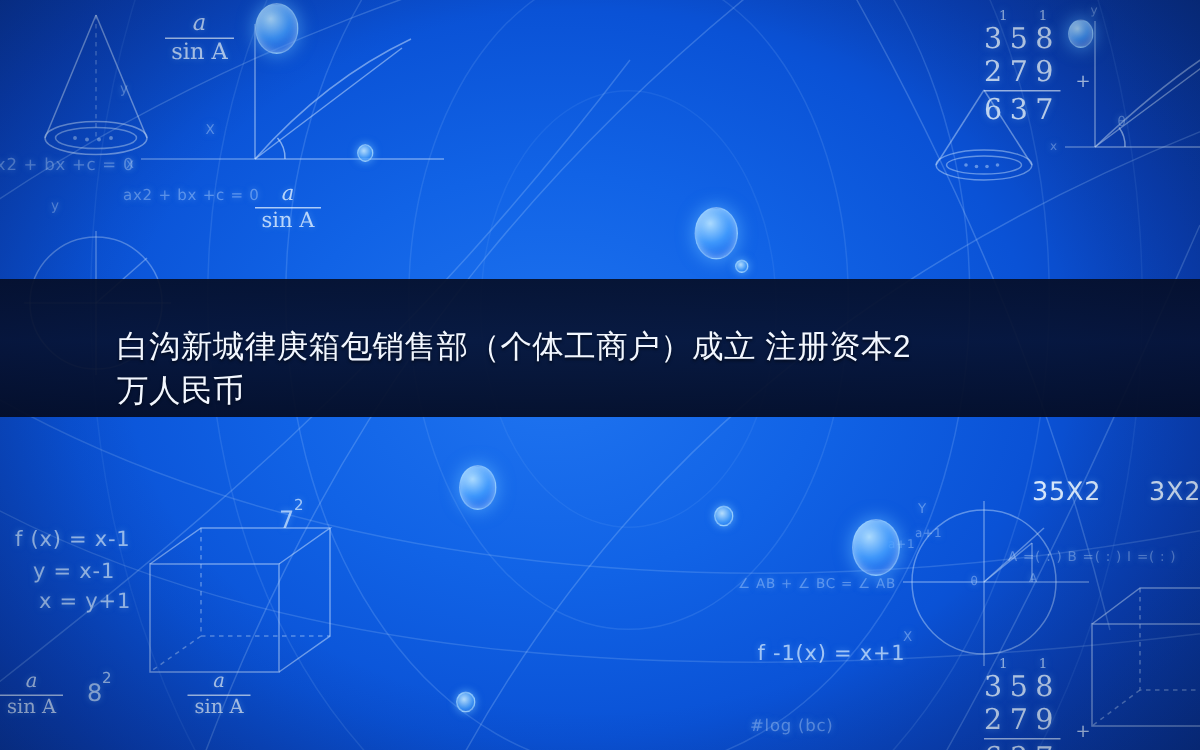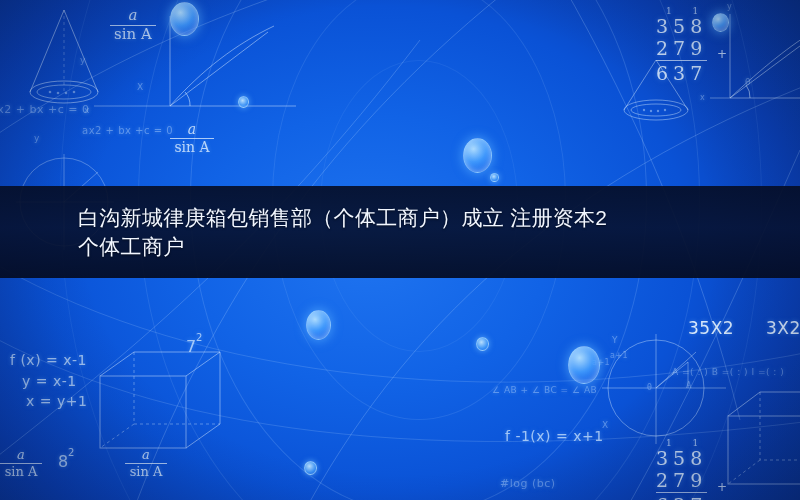--- a/index.html
+++ b/index.html
@@ -305,19 +305,19 @@
     <div class="bubble tiny" style="left:490px;top:173px;width:7px;height:7px;"></div>
     <div class="bubble" style="left:306px;top:310px;width:23px;height:28px;"></div>
     <div class="bubble tiny" style="left:476px;top:337px;width:11px;height:12px;"></div>
     <div class="bubble" style="left:568px;top:346px;width:30px;height:36px;"></div>
     <div class="bubble tiny" style="left:304px;top:461px;width:11px;height:12px;"></div>
   </div>
 
   <div class="bg-vign"></div>
 
   <div class="band" style="top:186px;height:92px;">
-    <div class="band-inner" style="left:78px;top:18px;width:640px;font-size:21px;">
+    <div class="band-inner" style="left:78px;top:32px;width:640px;font-size:21px;">
       <div>白沟新城律庚箱包销售部（个体工商户）成立 注册资本2</div>
-      <div>个体工商户</div>
+      <div>万人民币</div>
     </div>
   </div>
 
 </div>
 
 </body></html>

